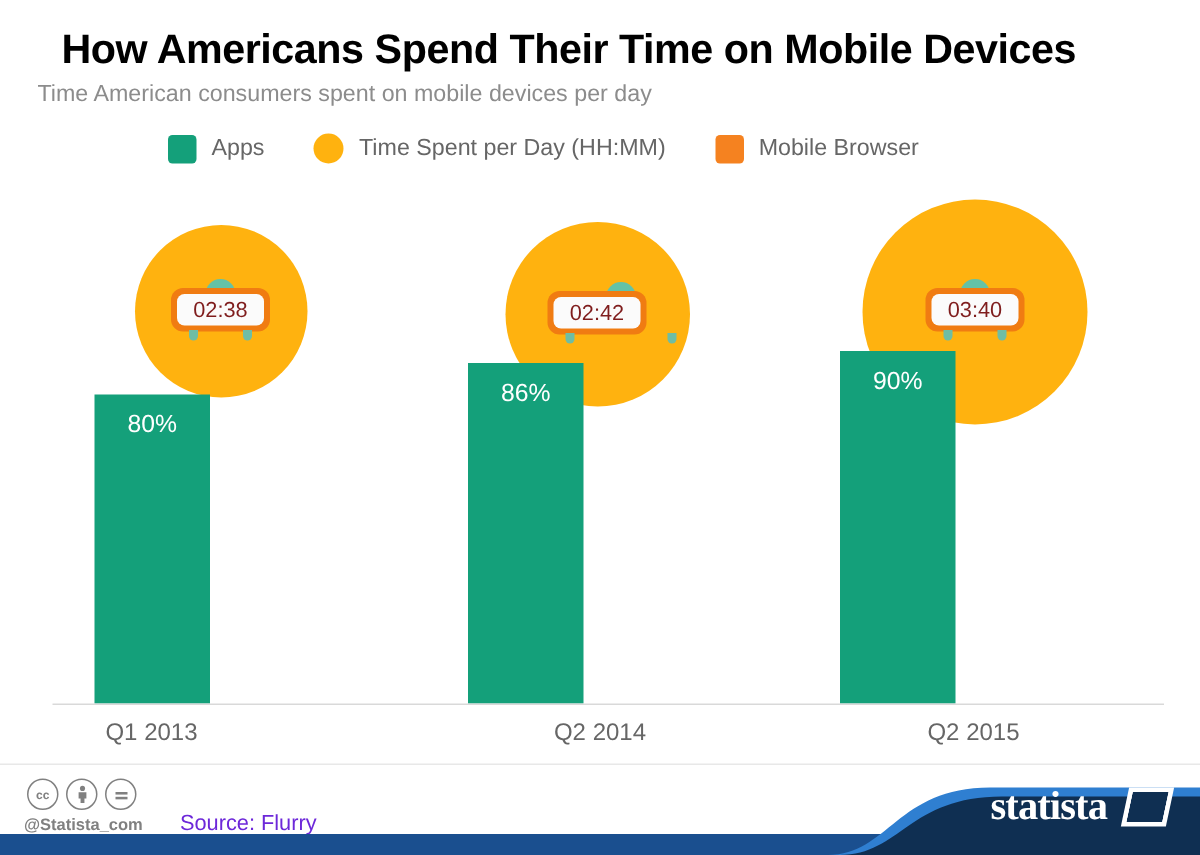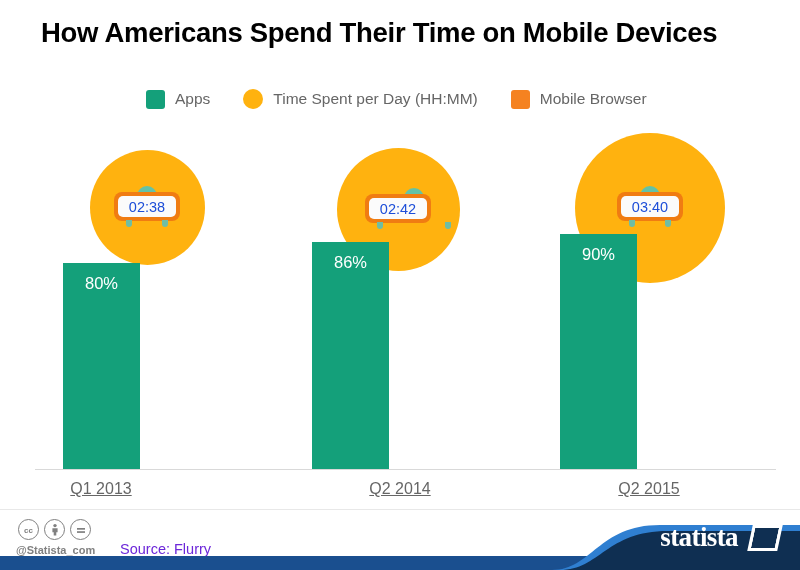--- a/index.html
+++ b/index.html
@@ -40,21 +40,21 @@
     font-size: 15.5px;
     color: #8c8c8c;
     font-weight: normal;
     line-height: 1.2;
     white-space: nowrap;
   }
 
   
   .legend {
     position: absolute;
-    left: 146px;
+    left: 112px;
     top: 86px;
     display: flex;
     align-items: center;
     gap: 0;
     height: 26px;
   }
   .legend-item {
     display: flex;
     align-items: center;
     height: 26px;
@@ -127,21 +127,21 @@
     left: 4px;
     top: 10px;
     width: 58px;
     height: 21px;
     background: #fbfbfb;
     border-radius: 5px;
     display: flex;
     align-items: center;
     justify-content: center;
     font-size: 14.5px;
-    color: #1d4ed8;
+    color: #7f1d1d;
     letter-spacing: 0px;
     box-sizing: border-box;
   }
   .clock .foot {
     position: absolute;
     top: 34px;
     width: 6px;
     height: 7px;
     background: #6fbda4;
     border-radius: 0 0 3px 3px;
@@ -165,21 +165,20 @@
     font-weight: normal;
   }
 
   .cat-label {
     position: absolute;
     top: 480px;
     font-size: 16px;
     color: #666666;
     text-align: center;
     white-space: nowrap;
-    text-decoration: underline;
   }
 
   
   .footer-rule {
     position: absolute;
     left: 0;
     top: 509px;
     width: 800px;
     height: 1px;
     background: #e8e8e8;
@@ -269,20 +268,21 @@
     background: #0f2f52;
     clip-path: polygon(0 0, 100% 0, 100% 38%, 42% 38%, 100% 38%, 100% 100%, 0 100%, 0 62%, 58% 62%, 0 62%);
   }
 </style>
 </head>
 <body>
 
 <div id="infographic">
 
   <div class="title">How Americans Spend Their Time on Mobile Devices</div>
+  <div class="subtitle">Time American consumers spent on mobile devices per day</div>
 
   <div class="legend">
     <div class="legend-item">
       <span class="legend-swatch" style="background:#14a07a"></span>
       <span class="legend-label">Apps</span>
     </div>
     <div class="legend-item">
       <span class="legend-swatch circle" style="background:#ffb20f"></span>
       <span class="legend-label">Time Spent per Day (HH:MM)</span>
     </div>

